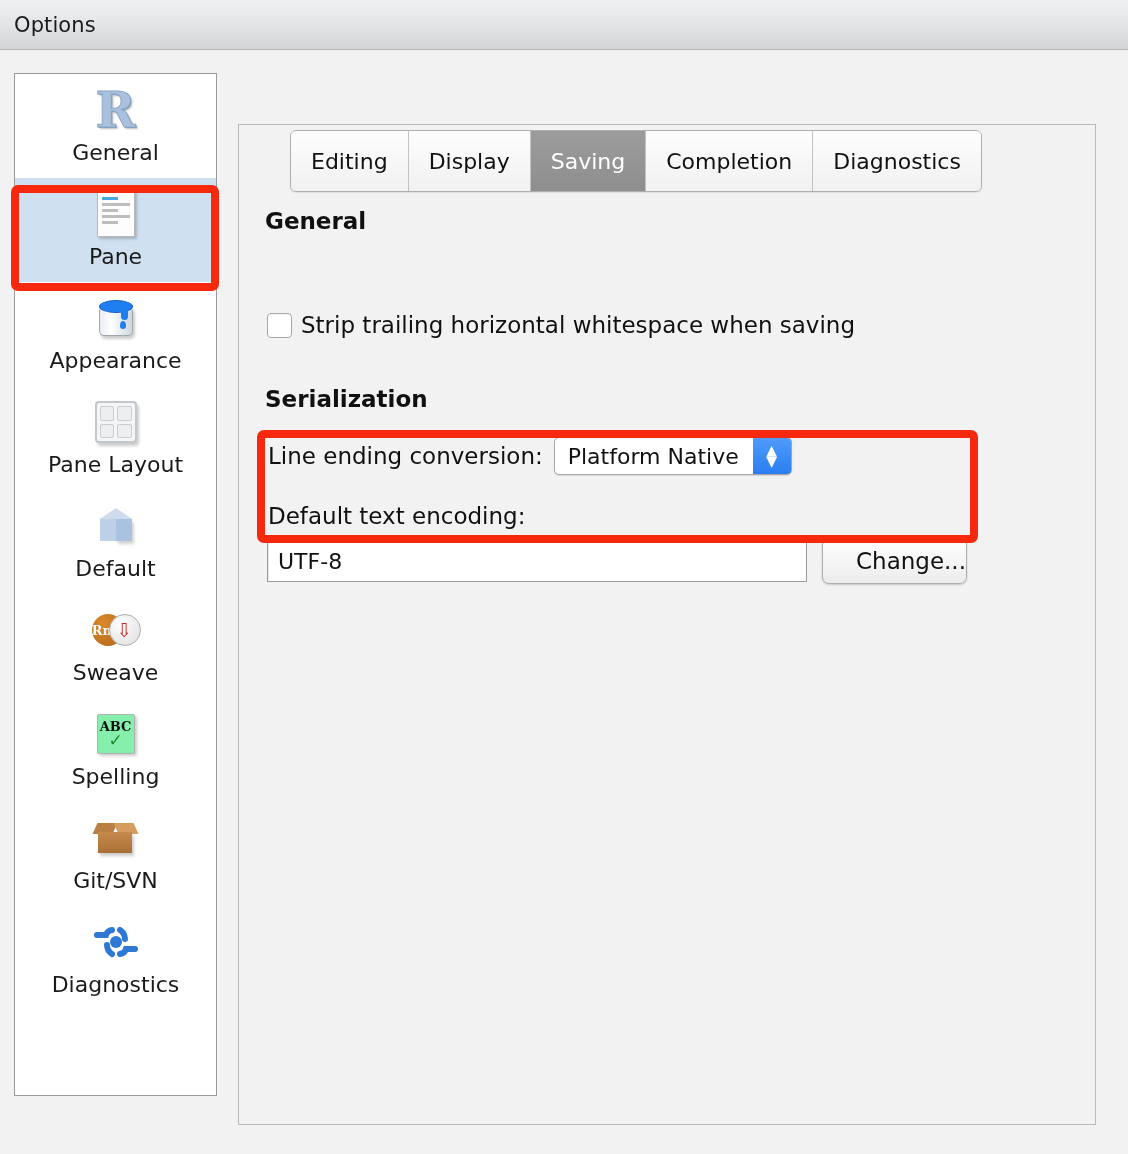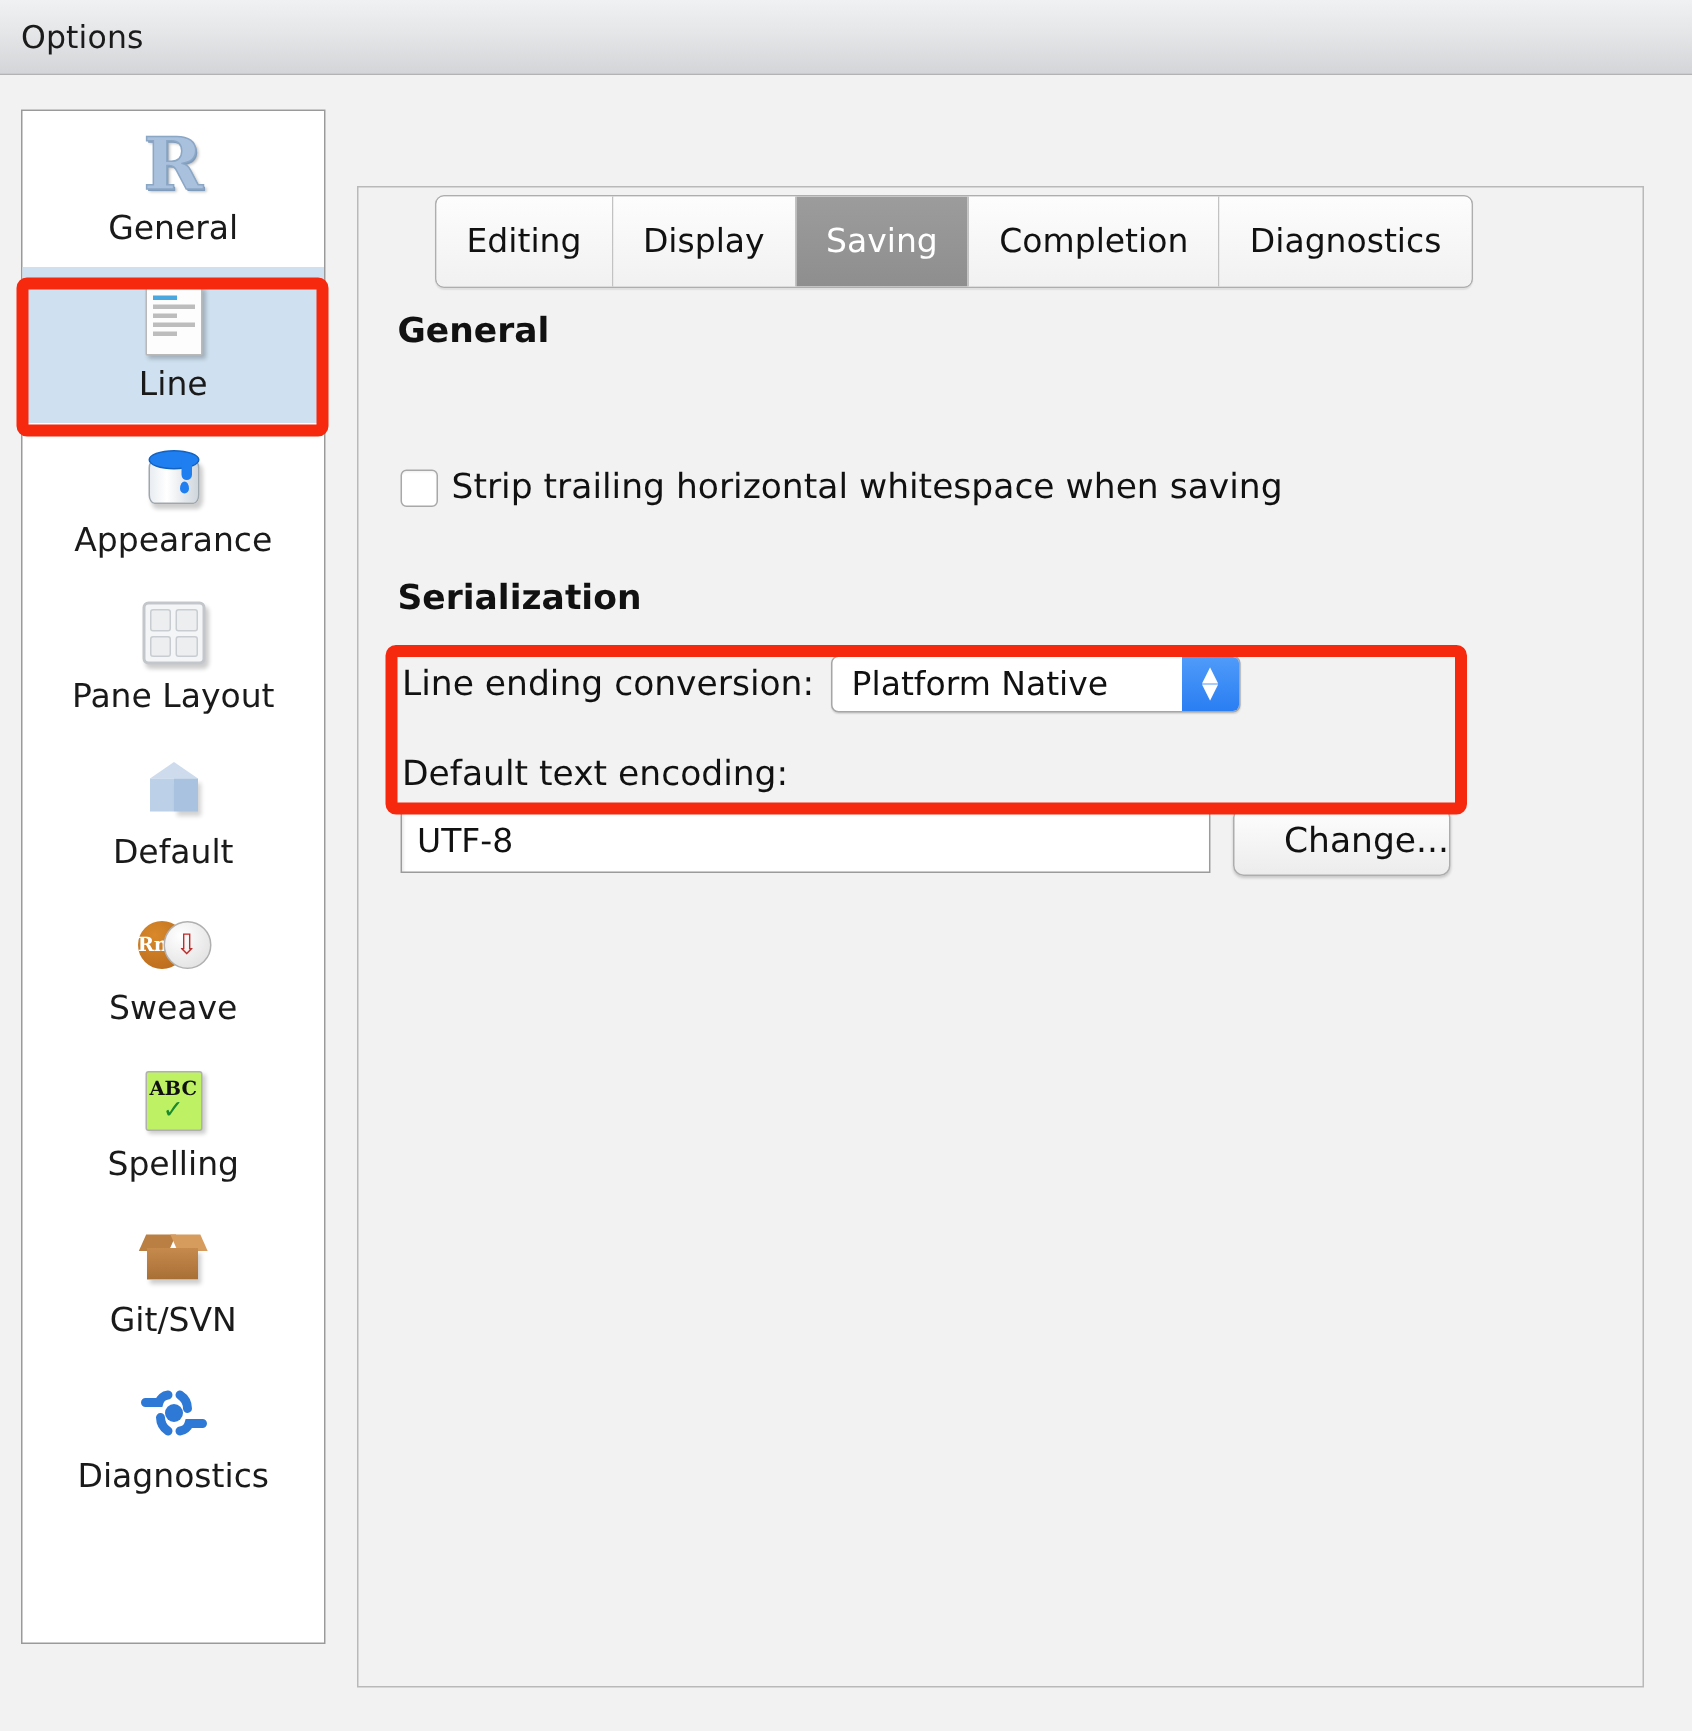--- a/index.html
+++ b/index.html
@@ -117,21 +117,21 @@
   }
   .ico-sweave .pdf {
     position: absolute; left: 17px; top: 4px; width: 32px; height: 32px;
     border-radius: 50%; background: radial-gradient(circle at 35% 30%, #ffffff, #dcdcdc);
     border: 1px solid #b0b0b0;
     color: #c52b28; font-family: "DejaVu Serif","Liberation Serif",serif;
     font-weight: bold; font-size: 19px;
     display: flex; align-items: center; justify-content: center;
   }
   .ico-spell {
-    width: 38px; height: 40px; background: #bef264;
+    width: 38px; height: 40px; background: #86efac;
     border: 1px solid #b0b0b0; border-radius: 2px;
     box-shadow: 2px 2px 3px rgba(0,0,0,.2);
     display: flex; flex-direction: column; align-items: center; justify-content: center;
   }
   .ico-spell .abc {
     font-family: "DejaVu Serif","Liberation Serif",serif;
     font-weight: bold; font-size: 13px; color: #101010; line-height: 13px;
   }
   .ico-spell .chk { color: #1a8a2f; font-size: 17px; line-height: 15px; }
   .ico-box { width: 46px; height: 40px; position: relative; }
@@ -192,21 +192,21 @@
     box-shadow: inset 0 1px 1px rgba(0,0,0,.05);
     flex: none;
   }
   .cbrow .lbl { font-size: 23px; color: #111; white-space: nowrap; }
 
   .fieldrow { position: absolute; display: flex; align-items: center; }
   .fieldrow .lbl { font-size: 23px; color: #111; white-space: nowrap; }
 
   .combo {
     position: relative; display: flex; align-items: center;
-    width: 273px; height: 38px; margin-left: 11px;
+    width: 238px; height: 38px; margin-left: 11px;
     background: #ffffff; border: 1px solid #a6a6a6; border-radius: 5px;
     box-shadow: 0 1px 1px rgba(0,0,0,.12);
   }
   .combo .val { font-size: 22px; color: #111; padding-left: 13px; }
   .combo .stepper {
     position: absolute; right: 0; top: 0; width: 38px; height: 36px;
     background: linear-gradient(to bottom, #4f9bfa, #2a7ef2);
     border-radius: 0 4px 4px 0;
     display: flex; flex-direction: column; align-items: center; justify-content: center;
     color: #fff; line-height: 11px; font-size: 14px;
@@ -251,21 +251,21 @@
     <div class="side-item selected">
       <div class="side-icon">
         <div class="ico-doc">
           <i class="b s"></i>
             <i></i>
             <i class="s"></i>
             <i></i>
             <i class="s"></i>
         </div>
       </div>
-      <span class="side-label">Line</span>
+      <span class="side-label">Pane</span>
     </div>
 
     <div class="side-item">
       <div class="side-icon">
         <div class="ico-paint">
             <div class="can"></div>
             <div class="lid"></div>
             <div class="drip"></div>
             <div class="dot"></div>
           </div>

